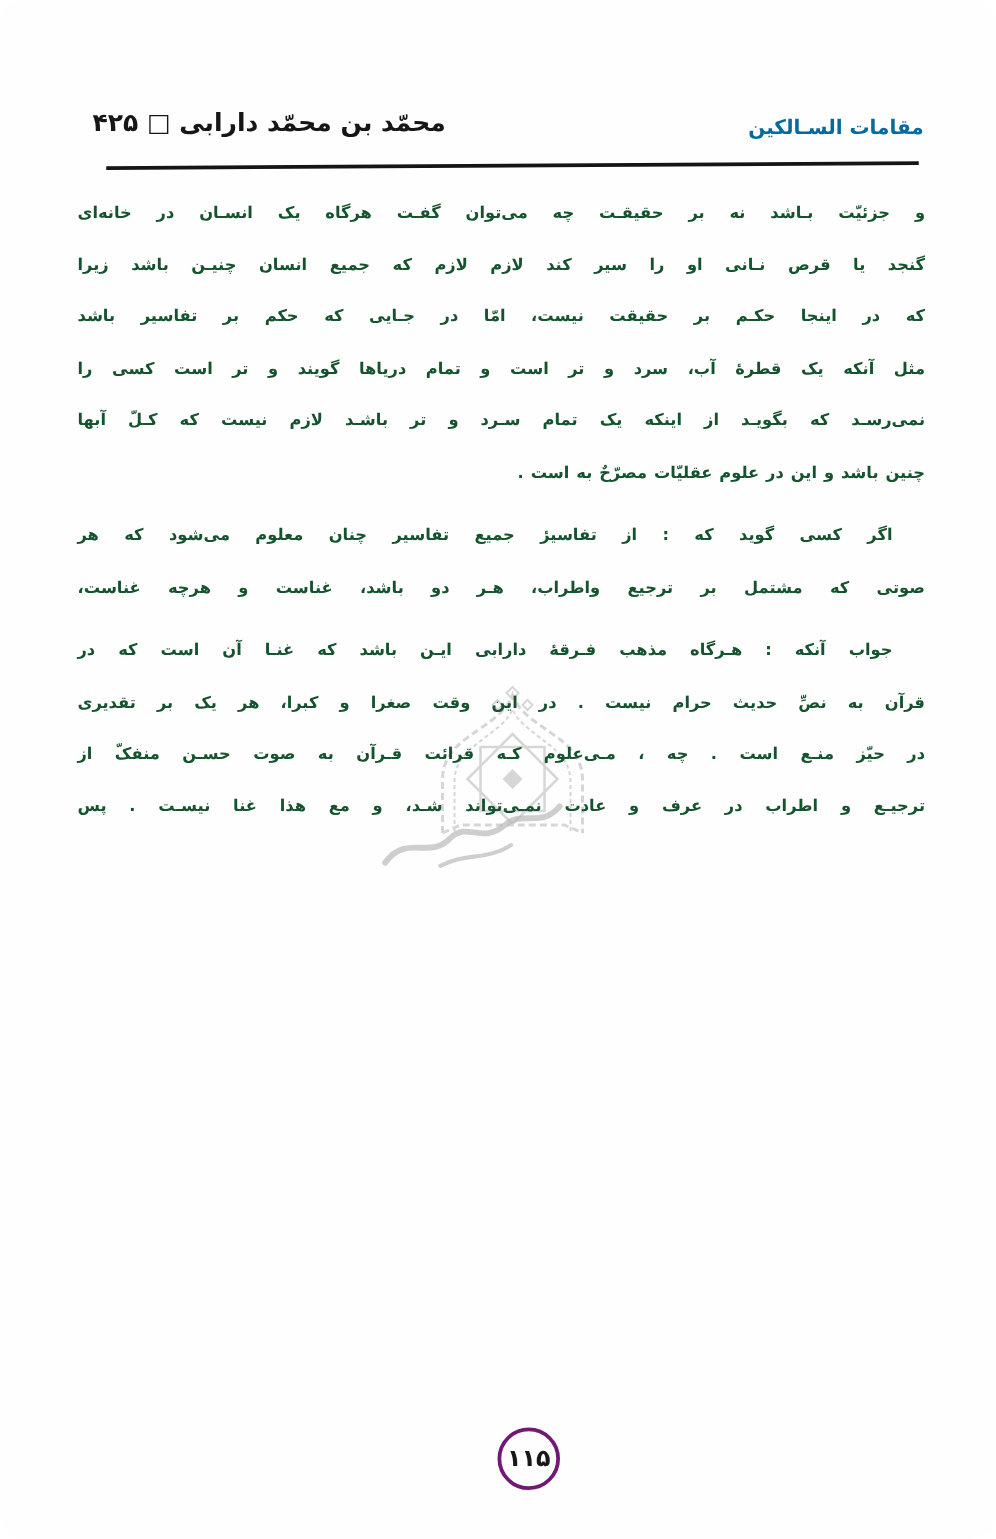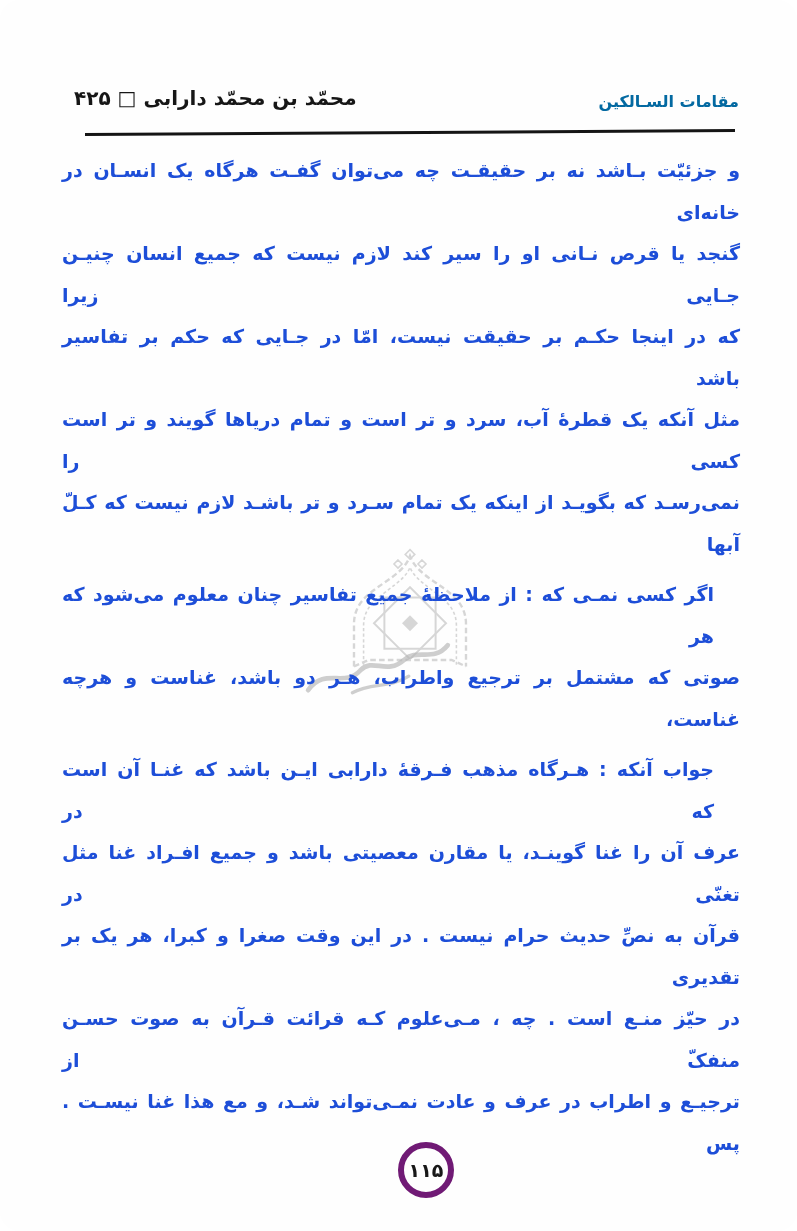--- a/index.html
+++ b/index.html
@@ -36,21 +36,21 @@
     transform:rotate(-0.35deg);
   }
   
   .content{
     position:absolute;left:62px;right:57px;top:150px;
     direction:rtl;
     z-index:2;
   }
   .para{margin:0 0 9px 0;}
   .line{
-    font-size:19px;font-weight:700;color:#1d4ed8;
+    font-size:13px;font-weight:700;color:#14532d;
     line-height:41.5px;
     text-align:justify;
     text-align-last:justify;
     letter-spacing:0;
     word-spacing:1px;
   }
   .line.last{
     text-align:right;
     text-align-last:right;
   }
@@ -62,21 +62,21 @@
   }
   .watermark-callig{
     position:absolute;left:296px;top:640px;
     z-index:1;opacity:0.65;
     transform:rotate(-9deg);
   }
   
   .page-circle{
     position:absolute;left:398px;top:1142px;
     width:44px;height:44px;
-    border:6px solid #701a75;
+    border:3px solid #701a75;
     border-radius:50%;
     display:flex;align-items:center;justify-content:center;
     direction:rtl;
     font-size:19px;font-weight:700;color:#181818;
     z-index:2;
   }
 </style>
 </head>
 <body>
 
@@ -100,32 +100,32 @@
   <svg class="watermark-callig" width="160" height="55" viewBox="0 0 170 55">
     <g stroke="#b5b5b5" fill="none" stroke-linecap="round">
       <path d="M10,40 C32,18 48,44 68,28 C84,16 94,38 116,24 C132,14 146,32 164,16" stroke-width="5"></path>
       <path d="M56,50 C78,42 96,52 118,42" stroke-width="3.5"></path>
     </g>
   </svg>
 
   <div class="content">
     <div class="para">
       <div class="line">و جزئیّت بـاشد نه بر حقیقـت چه می‌توان گفـت هرگاه یک انسـان در خانه‌ای</div>
-      <div class="line">گنجد یا قرص نـانی او را سیر کند لازم نیست که جمیع انسان چنیـن جـایی زیرا</div>
+      <div class="line">گنجد یا قرص نـانی او را سیر کند لازم لازم که جمیع انسان چنیـن باشد زیرا</div>
       <div class="line">که در اینجا حکـم بر حقیقت نیست، امّا در جـایی که حکم بر تفاسیر باشد</div>
       <div class="line">مثل آنکه یک قطرهٔ آب، سرد و تر است و تمام دریاها گویند و تر است کسی را</div>
       <div class="line">نمی‌رسـد که بگویـد از اینکه یک تمام سـرد و تر باشـد لازم نیست که کـلّ آبها</div>
+      <div class="line last">چنین باشد و این در علوم عقلیّات مصرّحٌ به است .</div>
     </div>
     <div class="para">
-      <div class="line indent">اگر کسی نمـی که : از ملاحظهٔ جمیع تفاسیر چنان معلوم می‌شود که هر</div>
+      <div class="line indent">اگر کسی گوید که : از تفاسیرٔ جمیع تفاسیر چنان معلوم می‌شود که هر</div>
       <div class="line">صوتی که مشتمل بر ترجیع واطراب، هـر دو باشد، غناست و هرچه غناست،</div>
     </div>
     <div class="para">
       <div class="line indent">جواب آنکه : هـرگاه مذهب فـرقهٔ دارابی ایـن باشد که غنـا آن است که در</div>
-      <div class="line">عرف آن را غنا گوینـد، یا مقارن معصیتی باشد و جمیع افـراد غنا مثل تغنّی در</div>
       <div class="line">قرآن به نصِّ حدیث حرام نیست . در این وقت صغرا و کبرا، هر یک بر تقدیری</div>
       <div class="line">در حیّز منـع است . چه ، مـی‌علوم کـه قرائت قـرآن به صوت حسـن منفکّ از</div>
       <div class="line">ترجیـع و اطراب در عرف و عادت نمـی‌تواند شـد، و مع هذا غنا نیسـت . پس</div>
 
     </div>
   </div>
 
   <div class="page-circle">
     <span>۱۱۵</span>
   </div>

